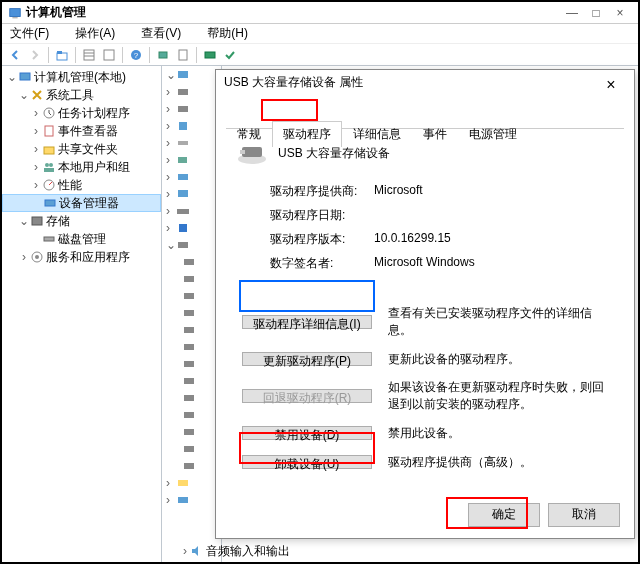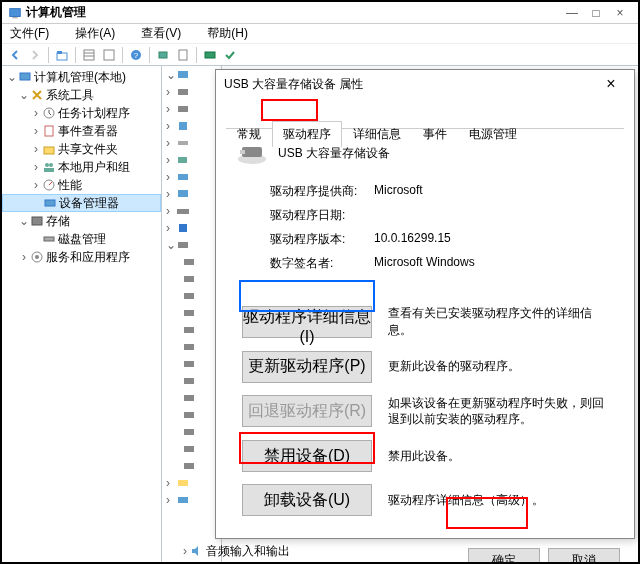--- a/index.html
+++ b/index.html
@@ -19,33 +19,33 @@
   .tree-row .exp { width: 12px; text-align: center; color: #666; }
   .tree-row .ticon { width: 14px; height: 14px; margin-right: 2px; }
   .tree-row.selected { background: #cce8ff; border: 1px solid #99d1ff; }
   .mid { width: 60px; border-right: 1px solid #c0c8d0; overflow: hidden; position: relative; }
   .mid-row { display: flex; align-items: center; height: 17px; padding-left: 4px; }
   .mid-row .exp { width: 10px; color: #666; }
   .mid-row .ic { width: 14px; height: 12px; }
   .right { flex: 1; }
 
   .dialog { position: absolute; left: 213px; top: 67px; width: 420px; height: 470px; background: #fff; border: 1px solid #888; box-shadow: 2px 2px 8px rgba(0,0,0,0.2); }
-  .dlg-title { height: 28px; display: flex; align-items: center; padding: 12px 8px; }
+  .dlg-title { height: 28px; display: flex; align-items: flex-start; padding: 4px 8px; }
   .dlg-title .t { flex: 1; font-size: 12px; }
   .dlg-close { width: 30px; height: 22px; display: flex; align-items: center; justify-content: center; }
   .tabs { display: flex; border-bottom: 1px solid #ccc; margin: 0 10px; margin-top: 4px; }
   .tab { padding: 4px 10px; font-size: 12px; border: 1px solid transparent; border-bottom: none; position: relative; top: 19px; }
   .tab.active { border-color: #ccc; background: #fff; }
   .dlg-body { padding: 12px 20px; }
   .dev-row { display: flex; align-items: center; gap: 10px; margin-bottom: 18px; }
   .dev-icon { width: 32px; height: 24px; }
   .info-row { display: flex; margin: 7px 0 7px 34px; font-size: 12px; }
   .info-row .lbl { width: 104px; color: #000; }
   .action-row { display: flex; align-items: center; margin: 12px 0 12px 6px; gap: 16px; }
-  .action-row button { width: 130px; height: 32px; font-size: 16px; font-family: inherit; background: #e1e1e1; border: 1px solid #adadad; }
+  .action-row button { width: 130px; height: 14px; font-size: 12px; font-family: inherit; background: #e1e1e1; border: 1px solid #adadad; }
   .action-row button:disabled { color: #999; }
   .action-row .desc { flex: 1; font-size: 12px; line-height: 1.4; }
   .dlg-buttons { display: flex; justify-content: flex-end; gap: 8px; padding: 8px 14px; }
   .dlg-buttons button { width: 72px; height: 24px; font-size: 12px; font-family: inherit; background: #e1e1e1; border: 1px solid #adadad; }
 
   .hl-red { position: absolute; border: 2px solid #ff0000; pointer-events: none; }
   .hl-blue { position: absolute; border: 2px solid #0066ff; pointer-events: none; }
 
   .bottom-row { position: absolute; left: 178px; bottom: 2px; display: flex; align-items: center; height: 18px; font-size: 12px; }
   .bottom-row .exp { width: 10px; color: #666; text-align: center; }
@@ -426,21 +426,21 @@
     <div class="action-row">
       <button disabled="">回退驱动程序(R)</button>
       <span class="desc">如果该设备在更新驱动程序时失败，则回退到以前安装的驱动程序。</span>
     </div>
     <div class="action-row">
       <button>禁用设备(D)</button>
       <span class="desc">禁用此设备。</span>
     </div>
     <div class="action-row">
       <button>卸载设备(U)</button>
-      <span class="desc">驱动程序详细信息（高级）。</span>
+      <span class="desc">驱动程序提供商（高级）。</span>
     </div>
   </div>
   <div class="dlg-buttons">
     <button>确定</button>
     <button>取消</button>
   </div>
 </div>
 
 <div class="hl-red" style="left:259px; top:97px; width:57px; height:22px"></div>
 <div class="hl-blue" style="left:237px; top:278px; width:136px; height:32px"></div>

